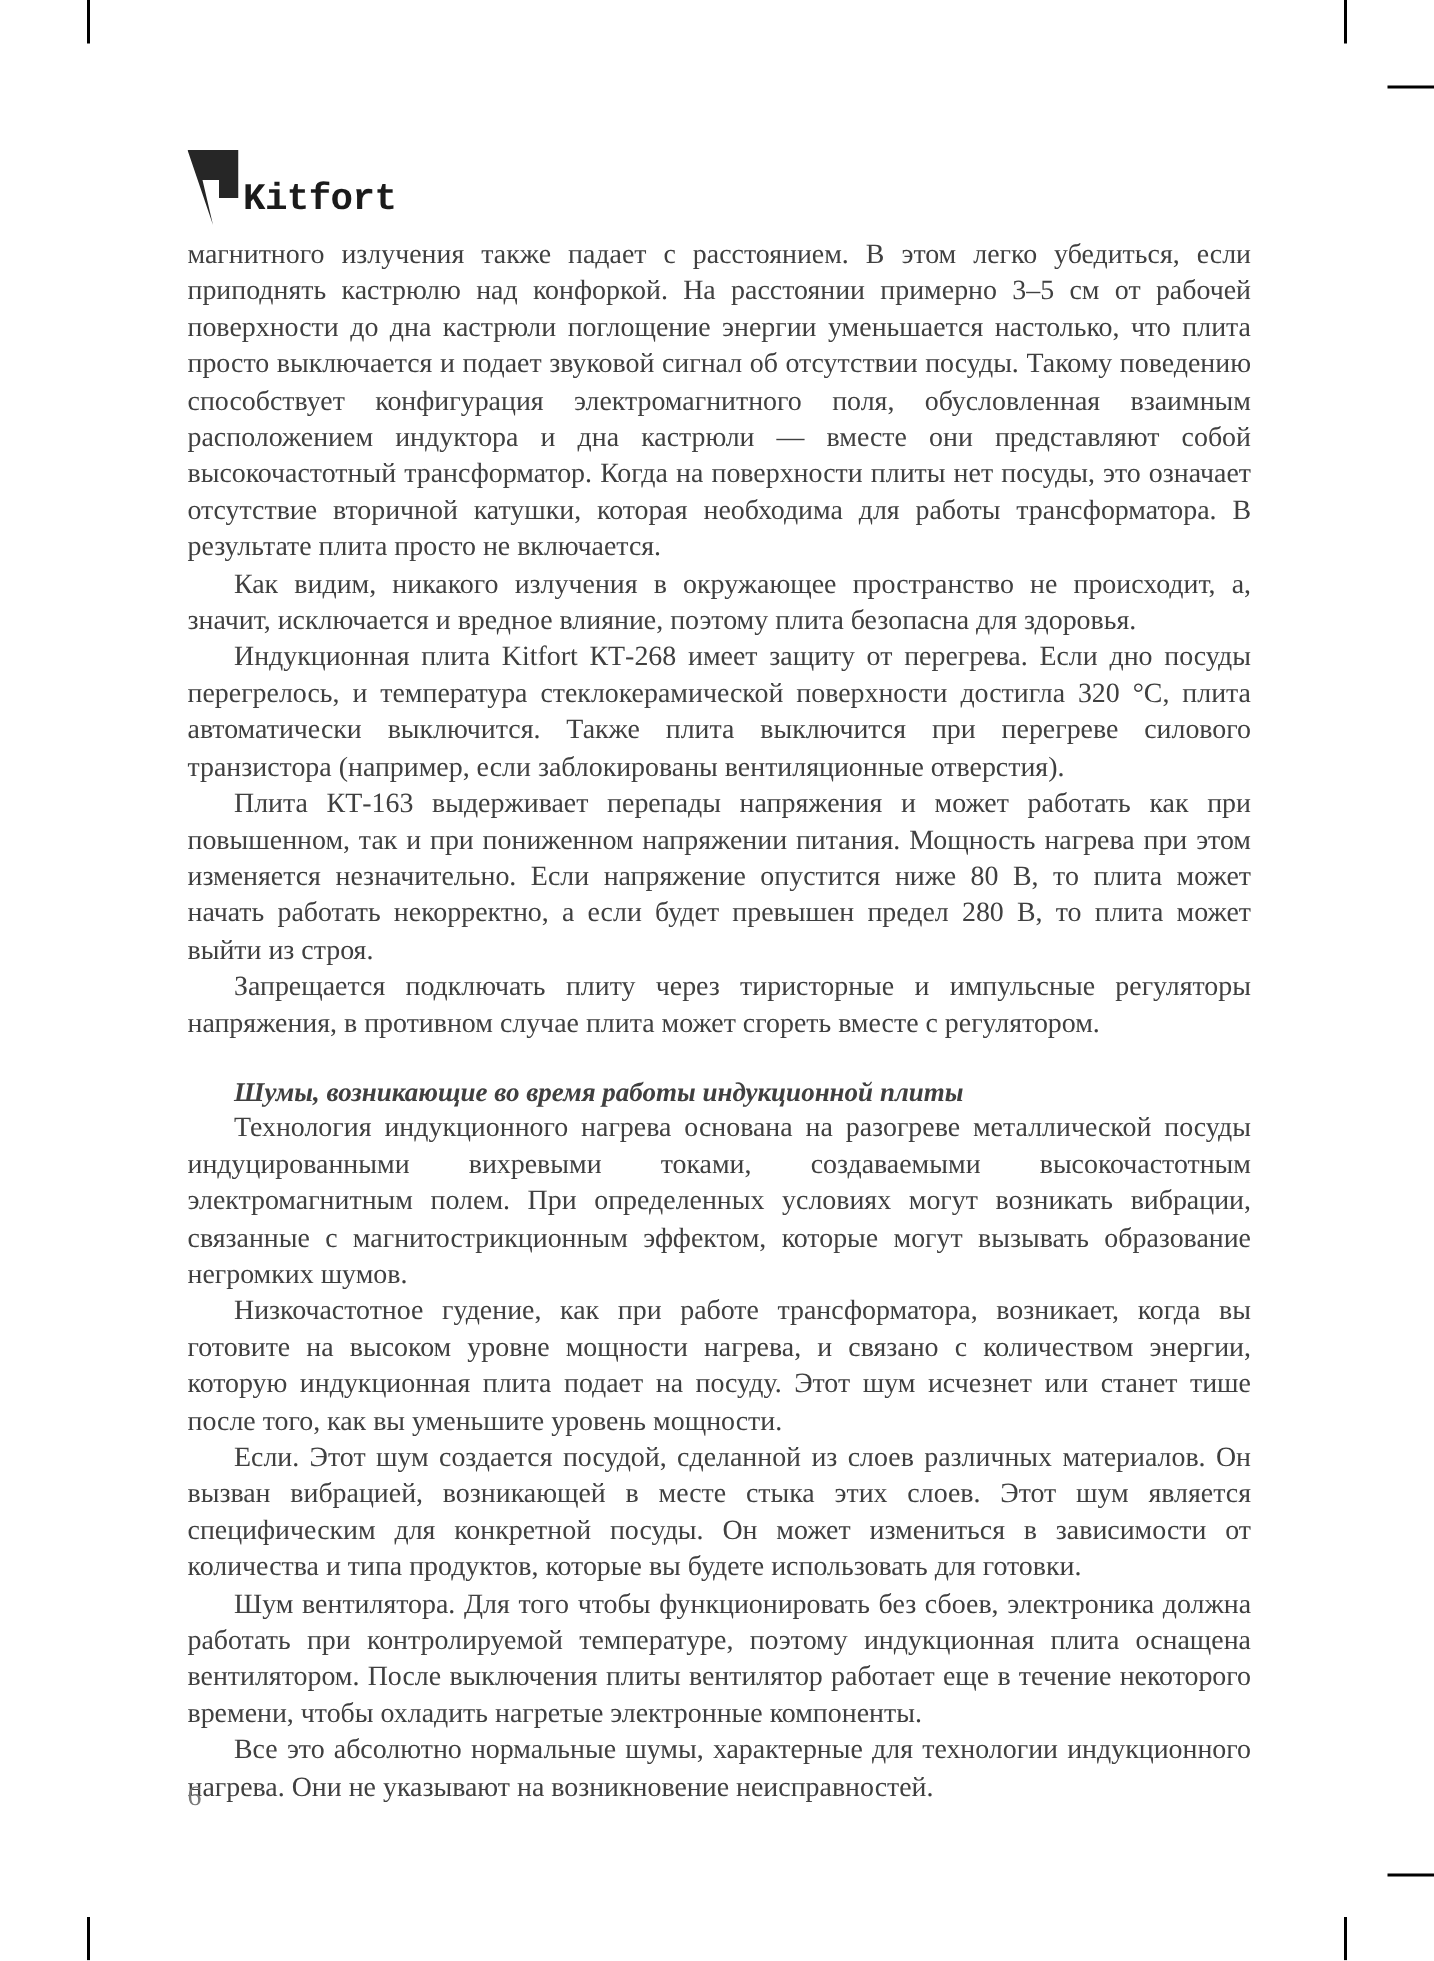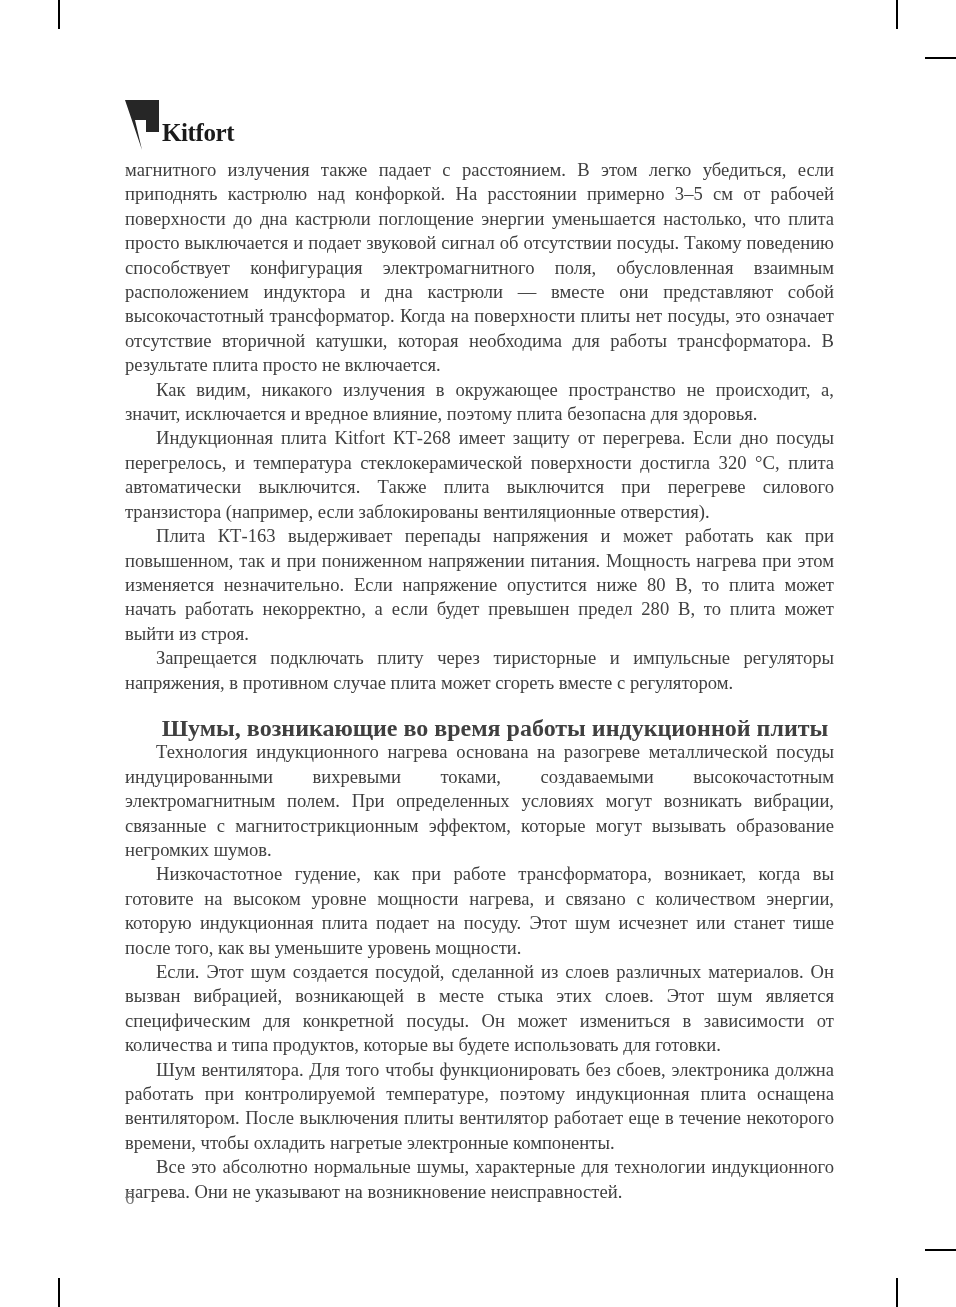--- a/index.html
+++ b/index.html
@@ -40,21 +40,21 @@
     align-items: flex-end;
     height: 52px;
   }
   .logo-mark {
     width: 34px;
     height: 50px;
     flex: none;
     display: block;
   }
   .logo-word {
-    font-family: Liberation Serif, serif;
+    font-family: Liberation Mono, monospace;
     font-weight: bold;
     font-size: 25px;
     letter-spacing: -0.4px;
     color: #1b1b1b;
     line-height: 1;
     margin-left: 3px;
     margin-bottom: 5px;
   }
 
   
@@ -73,25 +73,26 @@
   .content p {
     margin: 0;
     text-indent: 31px;
   }
   .content p.noindent {
     text-indent: 0;
   }
   .content h2 {
     margin: 0;
     padding-top: 21px;
-    font-size: 24px;
+    font-size: 18px;
     line-height: 24.4px;
     font-weight: bold;
     text-indent: 31px;
-    text-align: center;
+    text-align: left;
+    font-style: italic;
   }
   .content p b,
   .content p .lead {
     font-weight: normal;
   }
 
   
   .folio {
     position: absolute;
     left: 125px;

